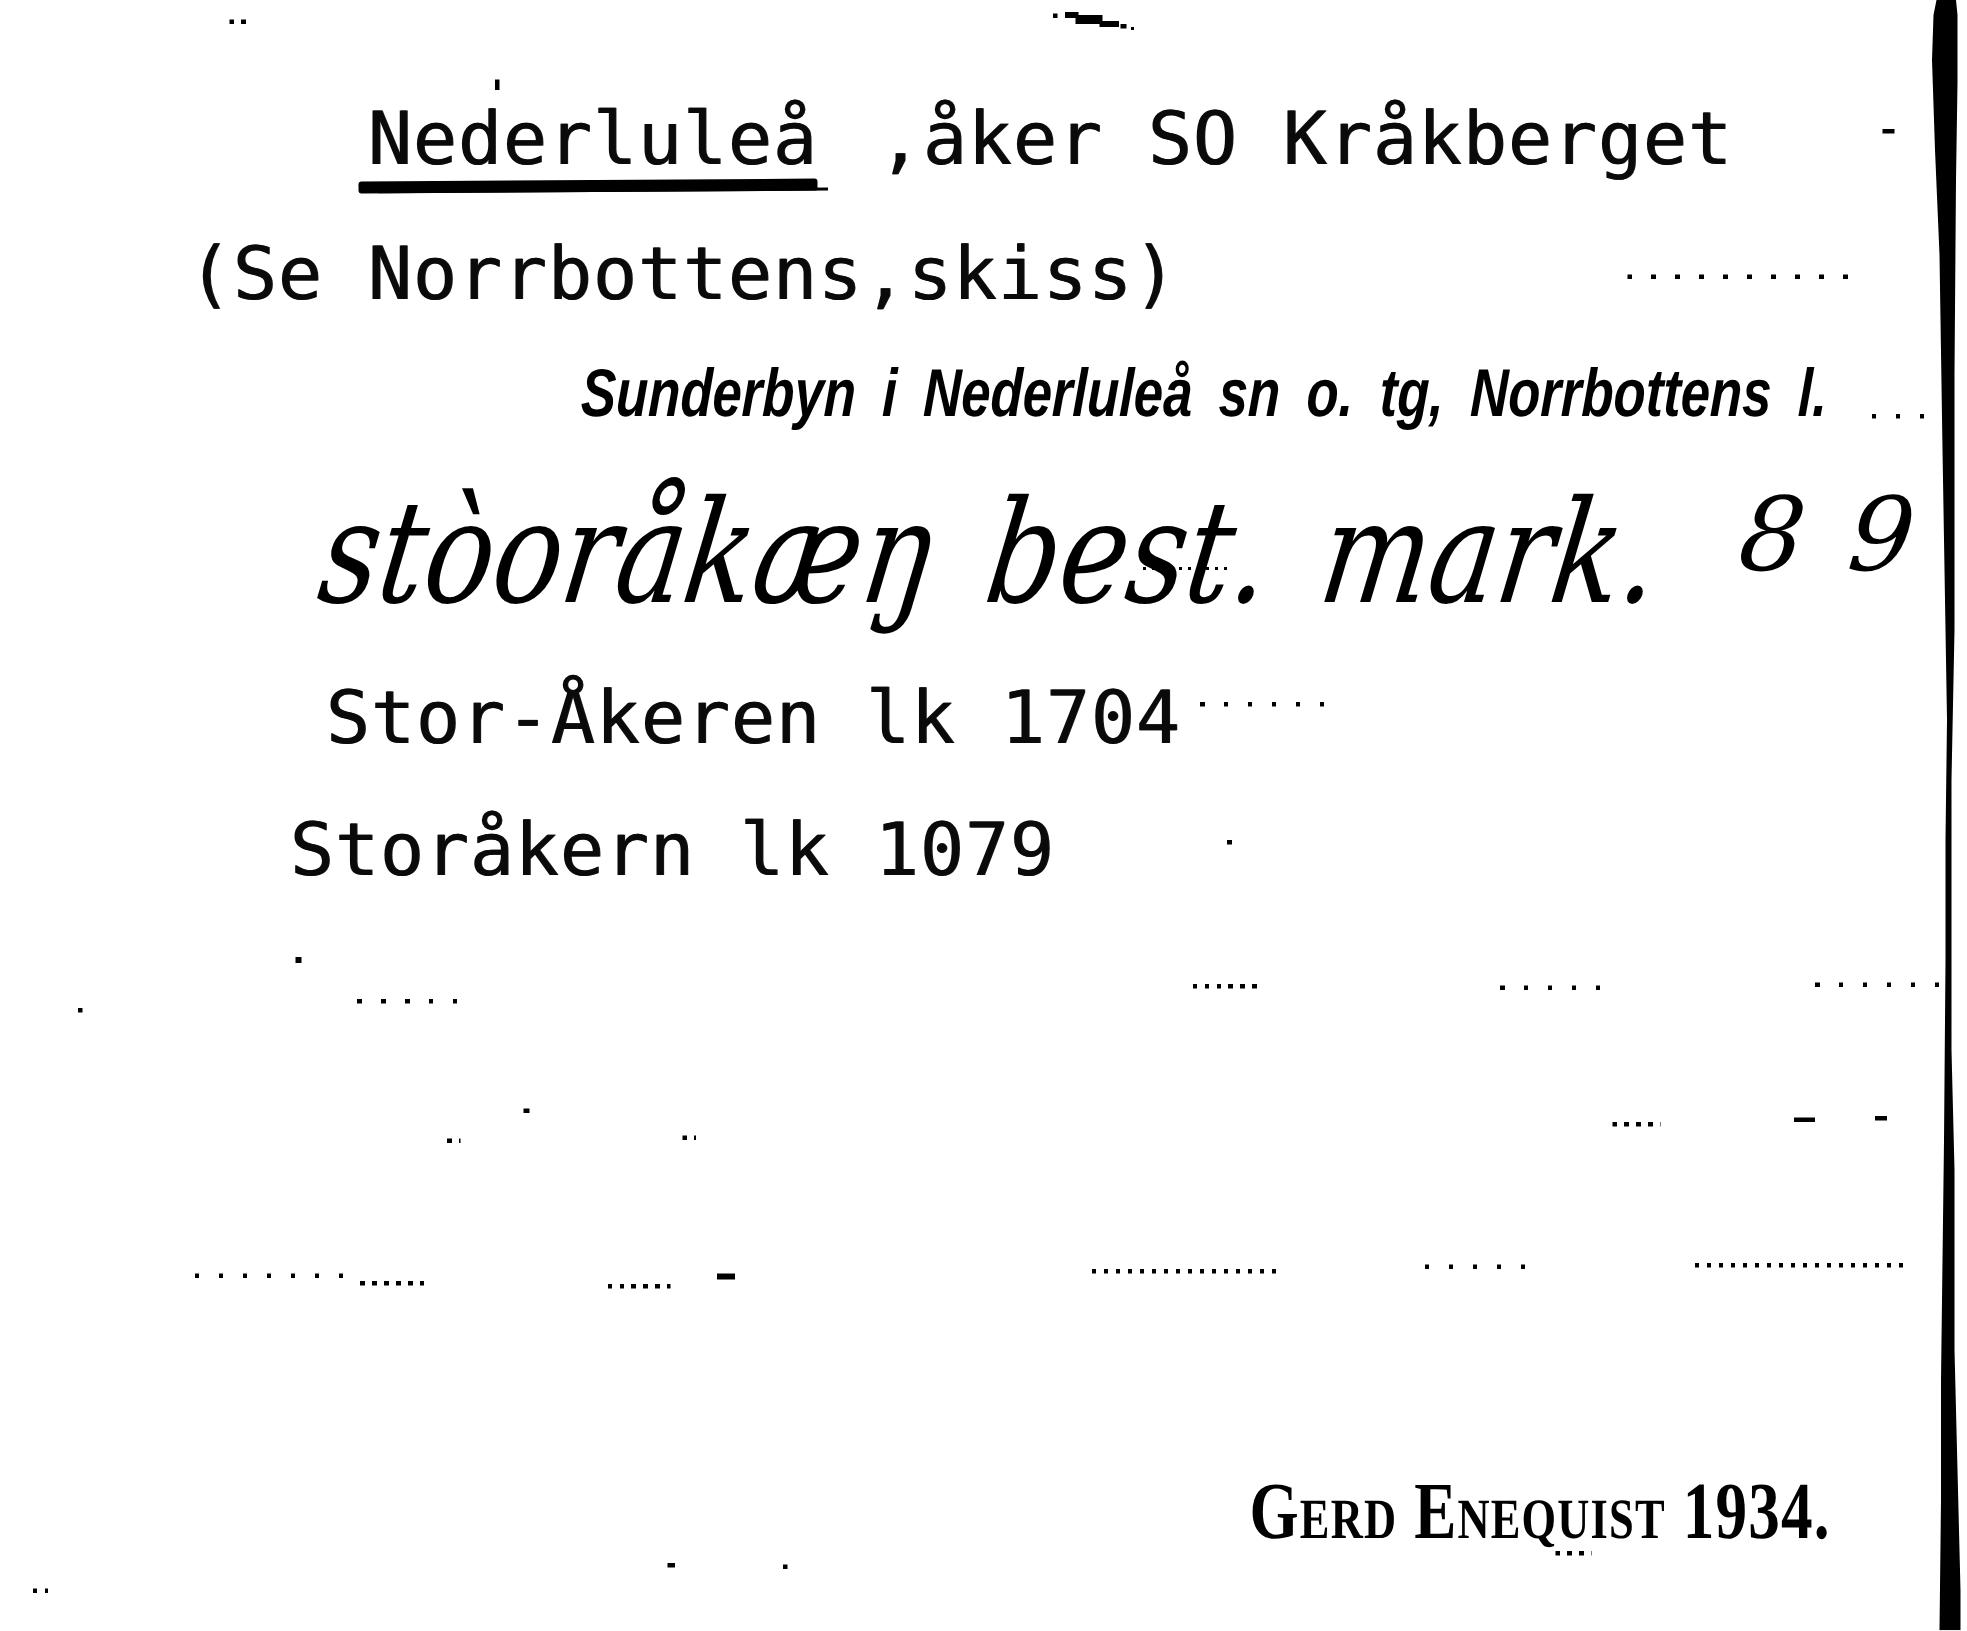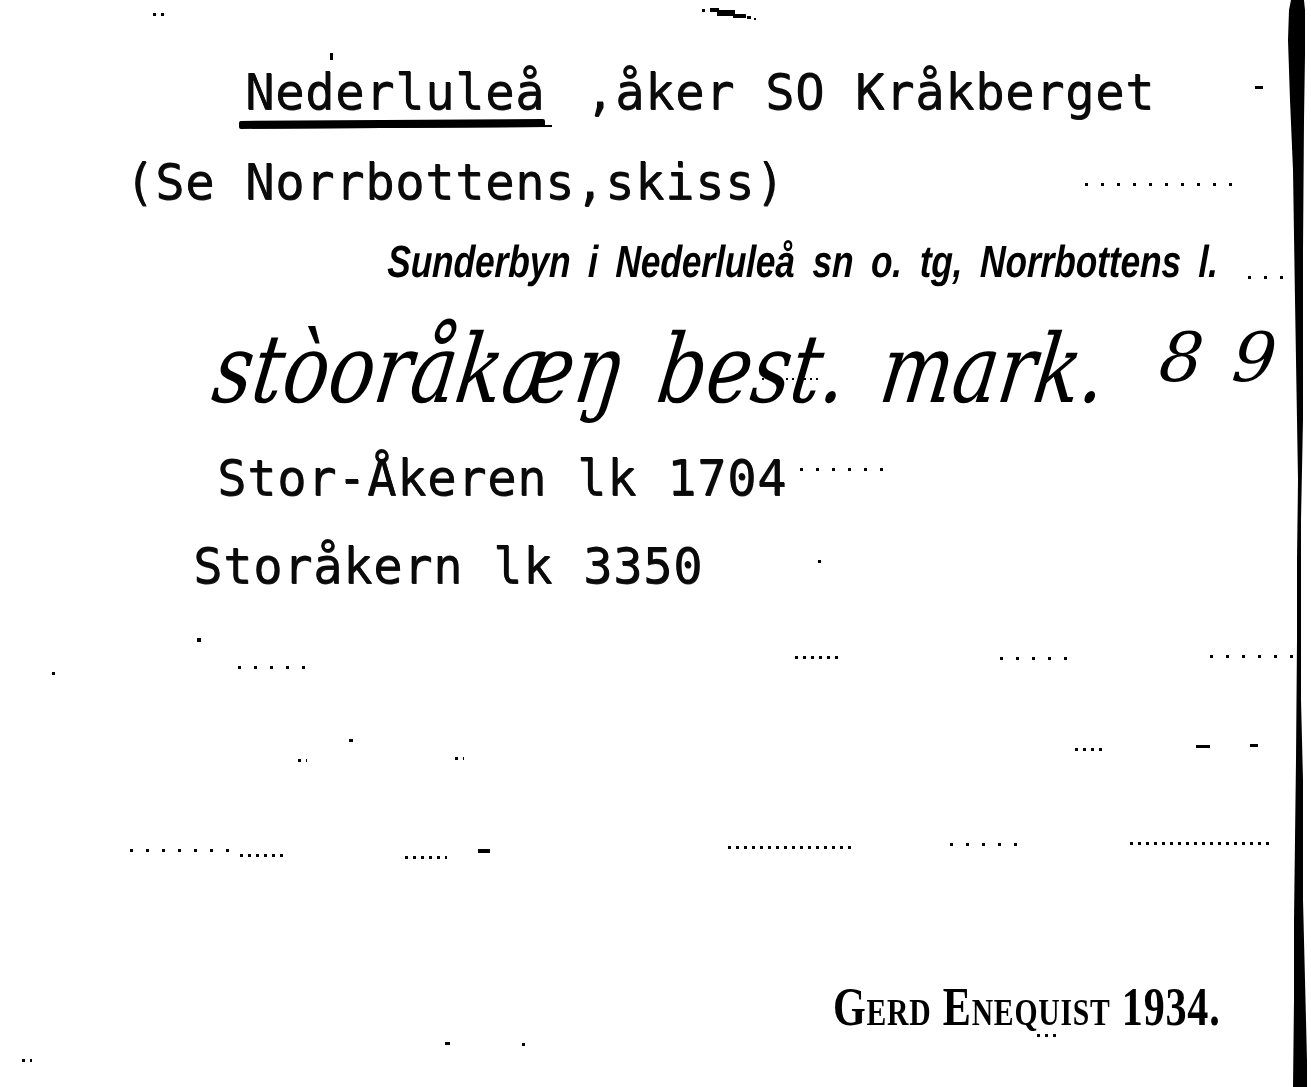--- a/index.html
+++ b/index.html
@@ -104,21 +104,21 @@
   <div class="headword-underline"></div>
 
   <div class="abs tw crossref">(Se Norrbottens,skiss)</div>
 
   <div class="abs stamp">Sunderbyn i Nederluleå sn o. tg, Norrbottens l.</div>
 
   <div class="abs hand">stòoråkæŋ best. mark.</div>
   <div class="abs hand-num">8 9</div>
 
   <div class="abs tw record-1">Stor-Åkeren lk 1704</div>
-  <div class="abs tw record-2">Storåkern lk 3350</div>
+  <div class="abs tw record-2">Storåkern lk 1079</div>
 
   <div class="abs collector">Gerd Enequist 1934.</div>
 
   <svg class="edge-svg" width="28" height="1087" aria-hidden="true">
     <path fill="#000" d="M8,0 L21,0 L22,10 L22,55 L21,120 L20,250 L20,420 L18,520 L18,560 L18,700 L20,780 L20,900 L22,980 L24,1060 L24,1087 L10,1087 L11,1000 L11,920 L12,840 L13,760 L14,640 L14,560 L15,480 L12,300 L10,170 L7,100 L5,40 L6,10 Z"></path>
   </svg>
 
   <div class="smudge">
     <div style="left:2px;  top:4px;  width:3px;  height:3px;"></div>
     <div style="left:10px; top:3px;  width:9px;  height:4px;"></div>

